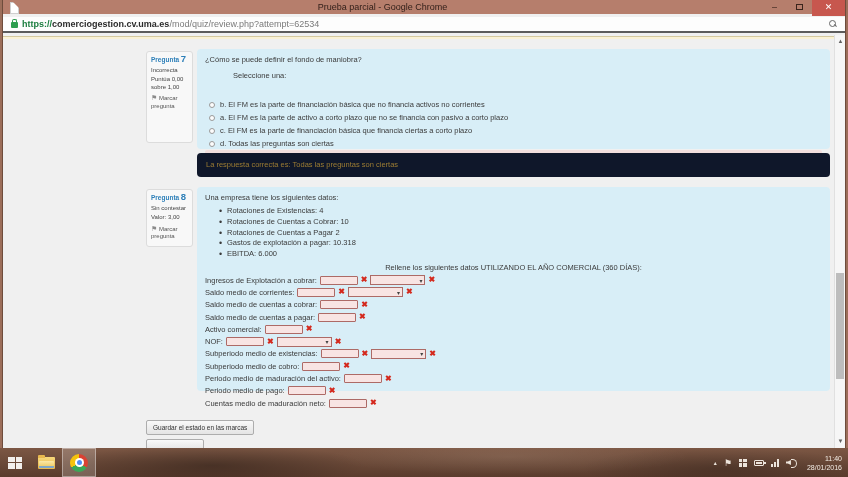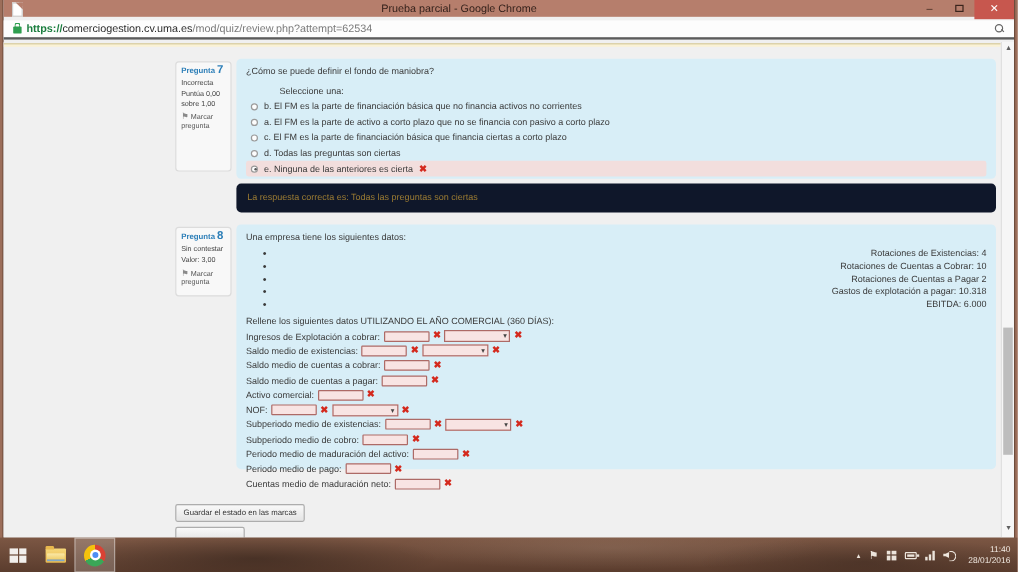--- a/index.html
+++ b/index.html
@@ -16,21 +16,21 @@
   .win-controls { display:flex; height:17px; }
   .wc { width:25px; height:17px; display:flex; align-items:center; justify-content:center; font-size:9px; color:#3a241c; }
   .wc.close { width:33px; background:#c7574e; color:#fff; }
   .wc .maxbox { width:7px; height:6px; border:1px solid #3a241c; }
 
   .urlbar { position:absolute; left:0; top:17px; width:100%; height:16px; background:#fdfdfd; border-bottom:2px solid #5c5c5c; display:flex; align-items:center; padding:0 8px; }
   .lock { width:7px; height:6px; background:#2e9e4f; border-radius:1px; position:relative; margin-right:4px; margin-top:2px; }
   .lock::before { content:""; position:absolute; left:1px; top:-3px; width:3px; height:3px; border:1px solid #2e9e4f; border-bottom:none; border-radius:2px 2px 0 0; }
   .url { font-size:9px; white-space:nowrap; }
   .url .scheme { color:#1a7d3e; font-weight:bold; }
-  .url .domain { color:#2b2b2b; font-weight:normal; }
+  .url .domain { color:#2b2b2b; font-weight:bold; }
   .url .path { color:#7a7a7a; }
   .magnifier { margin-left:auto; width:8px; height:8px; position:relative; }
   .magnifier::before { content:""; position:absolute; left:0; top:0; width:5px; height:5px; border:1px solid #666; border-radius:50%; }
   .magnifier::after { content:""; position:absolute; left:5px; top:5px; width:3px; height:1px; background:#666; transform:rotate(45deg); }
 
   
   .page { position:absolute; left:0; top:35px; width:842px; height:413px; background:#f0f0f0; overflow:hidden; }
   .remnant { position:absolute; left:0; top:1px; width:831px; height:3px; background:#faf2d6; border-top:1px solid #d5caa0; }
 
   
@@ -47,35 +47,35 @@
   .qnum { color:#2d7fb8; font-weight:bold; font-size:9.5px; }
   .state { margin-top:2px; } .grade { margin-top:2px; }
   .flagline { margin-top:3px; color:#555; }
   .flag-glyph { color:#8a8a8a; font-size:7px; }
 
   
   .qcontent { position:absolute; left:194px; width:633px; background:#d8eef7; border-radius:4px; padding:6px 8px; font-size:7.5px; color:#3a3a3a; }
   .qc7 { top:14px; height:100px; }
   .qc8 { top:152px; height:204px; }
   .qtext { margin-bottom:7px; }
-  .prompt { margin-bottom:2px;padding-left:28px; }
+  .prompt { margin-bottom:18px;padding-left:28px; }
   .option { display:flex; align-items:center; gap:5px; padding:2px 4px; border-radius:2px; }
   .radio { flex:0 0 auto; width:6px; height:6px; border:1px solid #9a9a9a; border-radius:50%; background:#fdfdfd; }
   .radio.checked { position:relative; }
   .radio.checked::after { content:""; position:absolute; left:1.5px; top:1.5px; width:2px; height:2px; background:#555; border-radius:50%; }
   .option.wrong-sel { background:#f2dedd; }
   .xmark { color:#d4291d; font-weight:bold; font-size:8px; line-height:1; }
 
   .feedback { position:absolute; left:194px; top:118px; width:633px; height:24px; background:#0f172a; border-radius:4px; font-size:7.5px; color:#9c7c33; padding:7px 9px; }
 
   
   .facts { margin:4px 0 2px 14px; list-style:none; }
-  .facts li { position:relative; padding-left:8px; line-height:10.8px;text-align:right; }
+  .facts li { position:relative; padding-left:8px; line-height:10.8px; }
   .facts li::before { content:"\2022"; position:absolute; left:0; top:0; font-size:9px; }
-  .instruction { margin:3px 0 2px 0; }
+  .instruction { margin:3px 0 2px 0;text-align:center; }
   .frow { display:flex; align-items:center; height:12.3px; gap:3px; }
   .flabel { white-space:nowrap; }
   .finput { display:inline-block; width:38px; height:9px; background:#f8e4e3; border:1px solid #ad6a66; border-radius:1px; }
   .fselect { display:inline-flex; width:55px; height:10px; background:#f8e4e3; border:1px solid #ad6a66; align-items:center; justify-content:flex-end; padding-right:2px; }
   .fselect::after { content:"\25BE"; font-size:6px; color:#444; }
 
   .btn { position:absolute; background:linear-gradient(#f9f9f9,#e4e4e4); border:1px solid #adadad; border-radius:2px; font-size:6.5px; color:#333; padding:3px 6px; }
   .save-btn { left:143px; top:385px; }
   .partial-btn { left:143px; top:404px; width:58px; height:12px; }
 
@@ -197,21 +197,21 @@
         <div class="instruction">Rellene los siguientes datos UTILIZANDO EL AÑO COMERCIAL (360 DÍAS):</div>
 
         <div class="frow">
           <span class="flabel">Ingresos de Explotación a cobrar:</span>
           <span class="finput"></span>
           <span class="xmark">✖</span>
           <span class="fselect"></span>
           <span class="xmark">✖</span>
         </div>
         <div class="frow">
-          <span class="flabel">Saldo medio de existencias:</span>
+          <span class="flabel">Saldo medio de corrientes:</span>
           <span class="finput"></span>
           <span class="xmark">✖</span>
           <span class="fselect"></span>
           <span class="xmark">✖</span>
         </div>
         <div class="frow">
           <span class="flabel">Saldo medio de cuentas a cobrar:</span>
           <span class="finput"></span>
           <span class="xmark">✖</span>
         </div>

